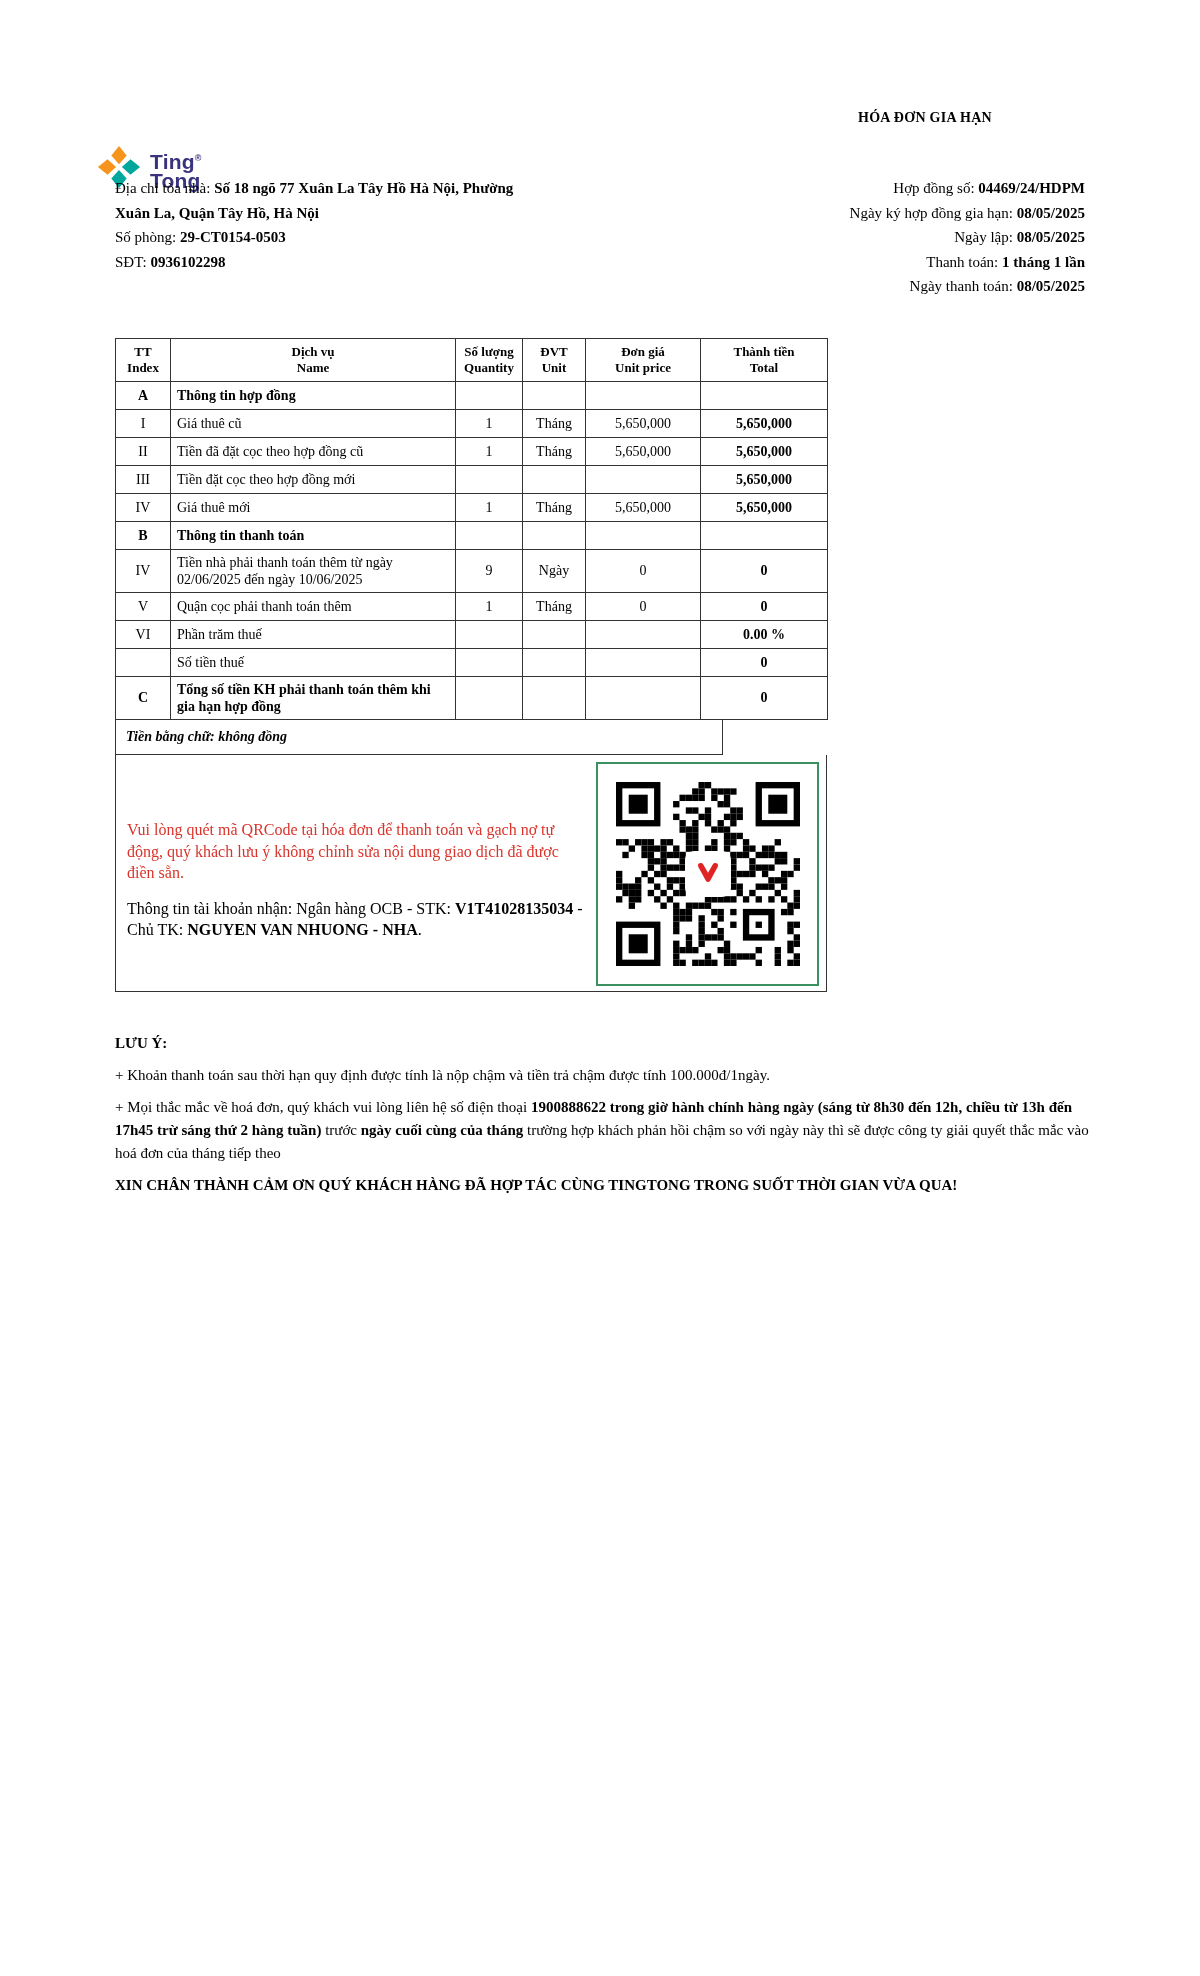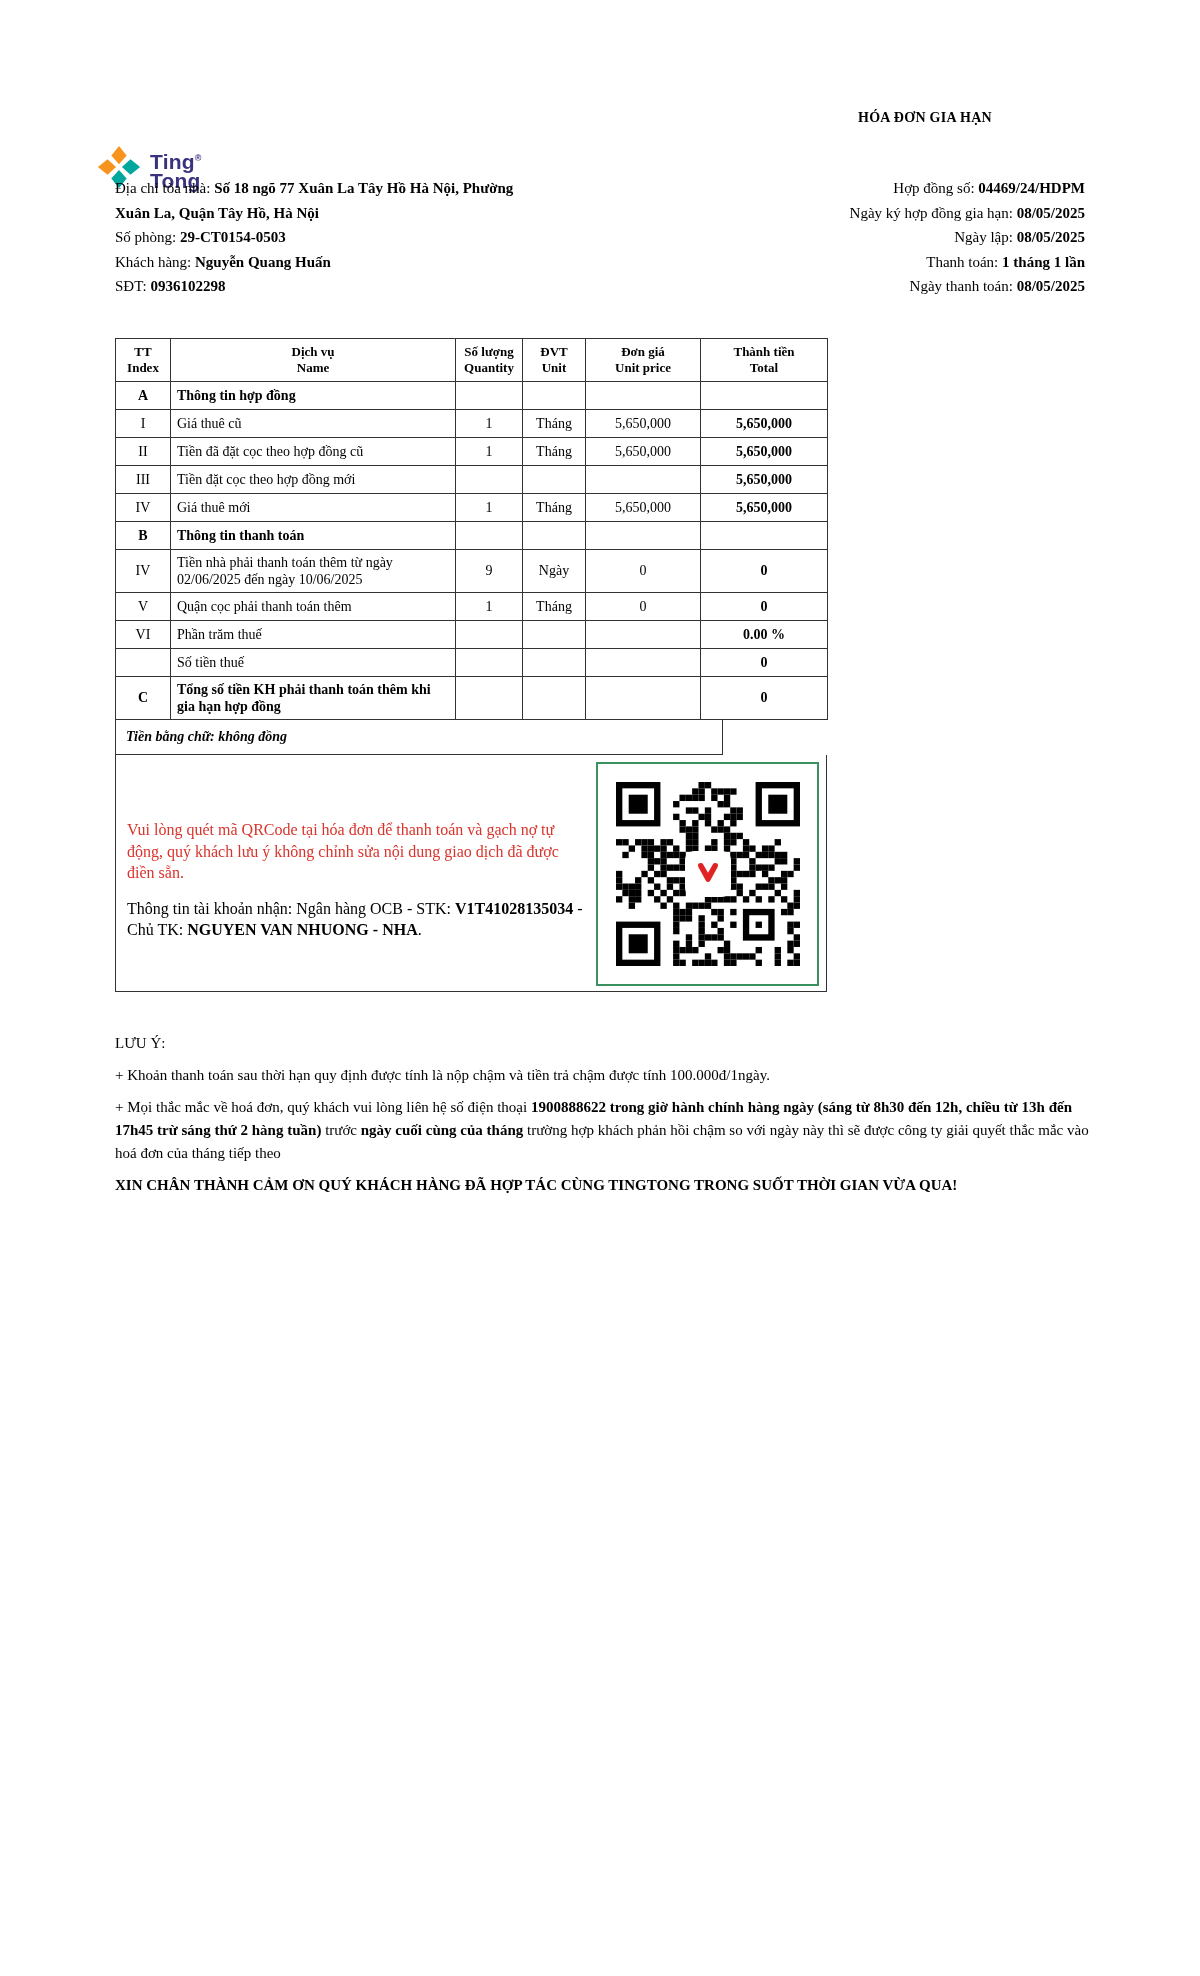--- a/index.html
+++ b/index.html
@@ -37,21 +37,21 @@
   
   .qr-section { position:relative; width:712px; height:237px; border:1px solid #333; border-top:none; }
   .qr-text { position:absolute; left:11px; top:64px; width:460px; font-size:16px; line-height:21.5px; }
   .qr-text .alert { color:#D9342B; margin-bottom:14px; }
   .qr-frame { position:absolute; top:7px; right:7px; width:223px; height:224px; border:2px solid #3A915F; background:#fff; display:flex; align-items:center; justify-content:center; }
   .qr-frame svg.qr { display:block; background:#fff; }
   .qr-logo { position:absolute; left:50%; top:50%; transform:translate(-50%,-50%); width:46px; height:46px; background:#fff; border-radius:9px; display:flex; align-items:center; justify-content:center; }
 
   
   .notes { position:absolute; left:115px; top:1032px; width:975px; font-size:15px; line-height:23px; }
-  .notes .heading { font-weight:normal; }
+  .notes .heading { font-weight:bold; }
   .notes p { margin-top:9px; }
   .notes .bold-note { font-weight:normal; }
   .thanks { font-weight:bold; margin-top:12px; }
 </style>
 </head>
 <body>
 
 <div class="page">
 
   <div class="logo">
@@ -73,23 +73,20 @@
 
   <div class="info-left">
     <div>
       <span>Địa chỉ tòa nhà: </span><span class="b">Số 18 ngõ 77 Xuân La Tây Hồ Hà Nội, Phường</span>
     </div>
     <div>
       <span class="b">Xuân La, Quận Tây Hồ, Hà Nội</span>
     </div>
     <div>
       <span>Số phòng: </span><span class="b">29-CT0154-0503</span>
-    </div>
-    <div>
-      <span>Khách hàng: </span><span class="b">Nguyễn Quang Huấn</span>
     </div>
     <div>
       <span>SĐT: </span><span class="b">0936102298</span>
     </div>
   </div>
 
   <div class="info-right">
     <div>
       <span>Hợp đồng số: </span><span class="b">04469/24/HDPM</span>
     </div>

